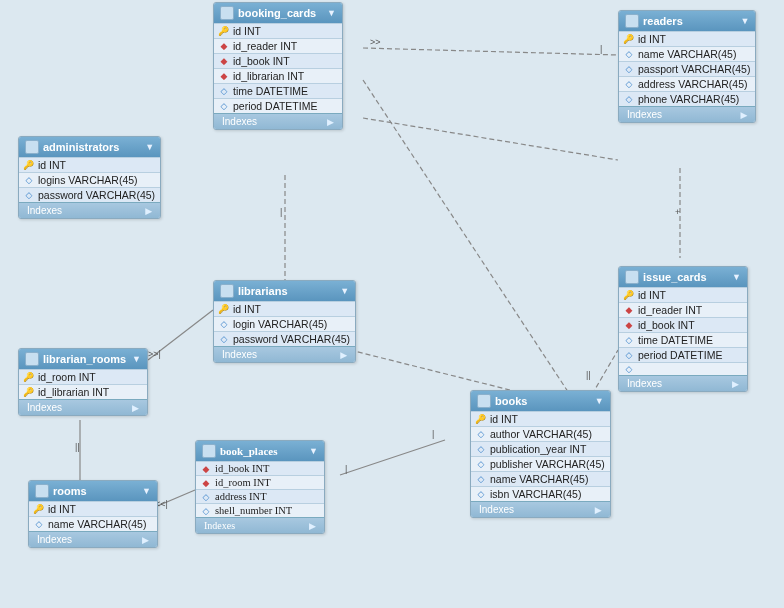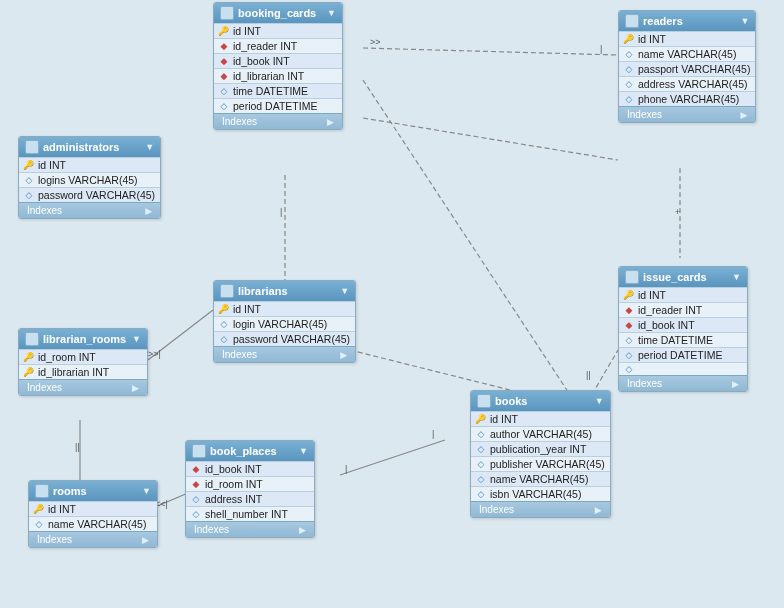--- a/index.html
+++ b/index.html
@@ -280,21 +280,21 @@
       </div>
       <div class="table-field">
         <span class="field-icon icon-diamond">◇</span>
         <span>password VARCHAR(45)</span>
       </div>
       <div class="table-indexes">
       <span>Indexes</span>
       <span class="indexes-arrow">▶</span>
     </div>
     </div>
-    <div class="table-box" style="left: 18px; top: 328px;">
+    <div class="table-box" style="left: 18px; top: 348px;">
       <div class="table-header">
       <span class="tbl-icon"></span>
       <span>librarian_rooms</span>
       <span class="arrow-down">▼</span>
     </div>
       <div class="table-field">
         <span class="field-icon icon-pk">🔑</span>
         <span>id_room INT</span>
       </div>
       <div class="table-field">
@@ -334,21 +334,21 @@
       </div>
       <div class="table-field">
         <span class="field-icon icon-diamond">◇</span>
         <span>isbn VARCHAR(45)</span>
       </div>
       <div class="table-indexes">
       <span>Indexes</span>
       <span class="indexes-arrow">▶</span>
     </div>
     </div>
-    <div class="table-box" style="left: 185px; top: 440px;">
+    <div class="table-box" style="left: 195px; top: 440px; font-family: Liberation Serif, serif;">
       <div class="table-header">
       <span class="tbl-icon"></span>
       <span>book_places</span>
       <span class="arrow-down">▼</span>
     </div>
       <div class="table-field">
         <span class="field-icon icon-fk">◆</span>
         <span>id_book INT</span>
       </div>
       <div class="table-field">

